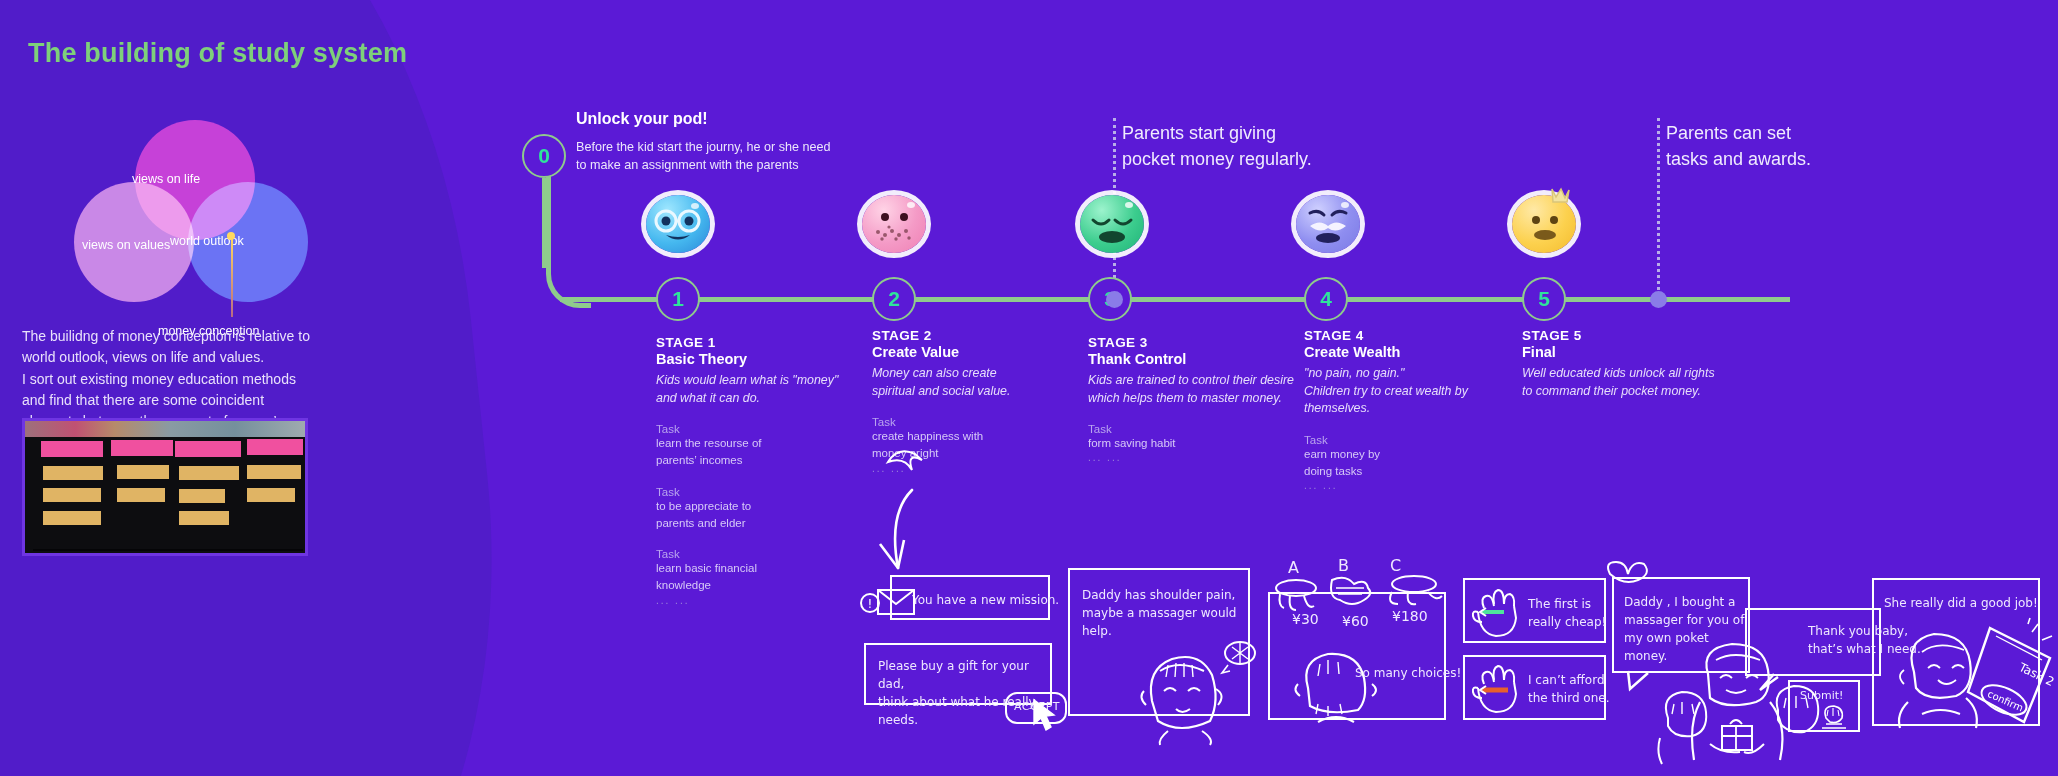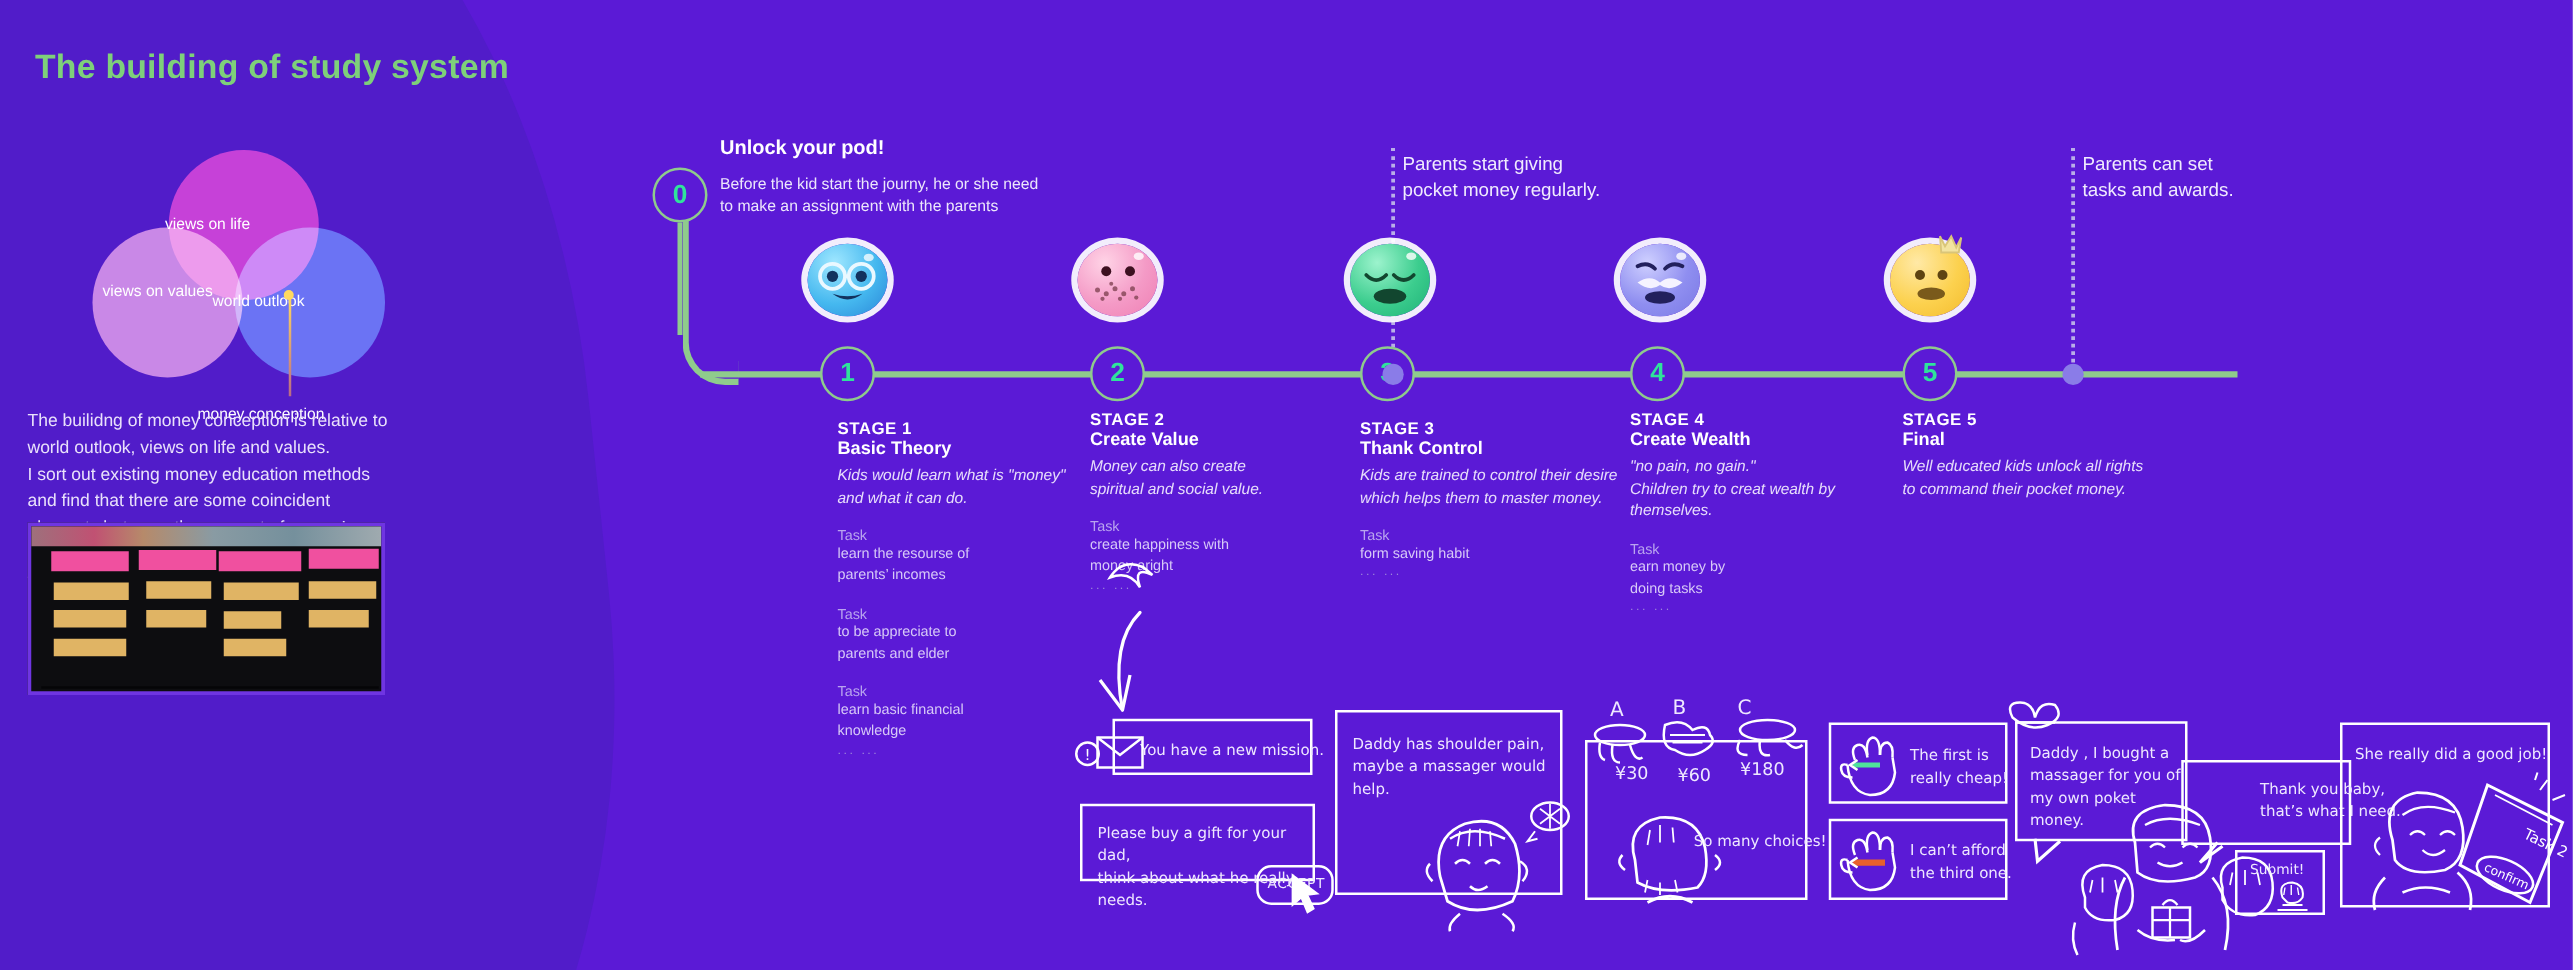--- a/index.html
+++ b/index.html
@@ -22,21 +22,21 @@
     position:absolute;left:28px;top:38px;
     font-size:27px;font-weight:bold;color:#7ed07a;letter-spacing:.2px;
   }
   .venn{position:absolute;left:70px;top:120px;width:260px;height:190px;}
   .venn .c{position:absolute;border-radius:50%;mix-blend-mode:screen;opacity:.88;}
   .venn .c1{left:65px;top:0;width:120px;height:120px;background:#c4304f;}
   .venn .c2{left:4px;top:62px;width:120px;height:120px;background:#c98aa0;}
   .venn .c3{left:118px;top:62px;width:120px;height:120px;background:#2b6fe8;}
   .venn .lab{position:absolute;color:#fff;font-size:12.5px;white-space:nowrap;}
   .venn .l1{left:62px;top:52px;}
-  .venn .l2{left:12px;top:106px;}
+  .venn .l2{left:12px;top:118px;}
   .venn .l3{left:100px;top:114px;}
   .venn-stem{position:absolute;left:161px;top:117px;width:2px;height:80px;
     background:linear-gradient(#ffd95e,#b86a86);}
   .venn-dot{position:absolute;left:157px;top:112px;width:8px;height:8px;border-radius:50%;background:#ffd95e;}
   .venn-cap{position:absolute;left:88px;top:204px;color:#fff;font-size:12.5px;white-space:nowrap;}
   .blurb{position:absolute;left:22px;top:326px;width:300px;color:#e9e1fb;
     font-size:14px;line-height:1.52;}
   .photo{position:absolute;left:22px;top:418px;width:286px;height:138px;
     background:#0d0d10;border:3px solid #6f35e2;box-sizing:border-box;overflow:hidden;}
   .photo .wall{position:absolute;left:0;top:0;right:0;height:16px;
@@ -61,21 +61,21 @@
   .stage{position:absolute;width:230px;}
   .s-kicker{font-size:13.5px;font-weight:bold;color:#fff;letter-spacing:.4px;}
   .s-title{font-size:14.5px;font-weight:bold;color:#fff;margin-top:1px;}
   .s-desc{font-size:12.4px;color:#e7ddfb;line-height:1.42;margin-top:5px;font-style:italic;}
   .task{margin-top:16px;}
   .task .t-h{font-size:11.5px;color:#b9a4ef;}
   .task .t-b{font-size:11.5px;color:#d7c9f7;line-height:1.5;}
   .task .t-d{font-size:10px;color:#9d86d9;letter-spacing:2px;}
   .marker{position:absolute;width:17px;height:17px;border-radius:50%;background:#8a7ce8;z-index:5;}
   .dashline{position:absolute;width:3px;border-left:3px dotted #b9aee8;}
-  .ann{position:absolute;font-size:15px;color:#f0ebfe;line-height:1.42;}
+  .ann{position:absolute;font-size:18px;color:#f0ebfe;line-height:1.42;}
   .sk-box{position:absolute;border:2.5px solid #fff;box-sizing:border-box;}
   .sk-t{position:absolute;font-family:"DejaVu Sans", sans-serif;font-size:12px;color:#efe8ff;line-height:1.5;}
   .sk-s{position:absolute;}
   svg{overflow:visible;}
 </style>
 </head>
 <body>
 
 <div class="stage-bg">
   <div class="blob"></div>
@@ -192,21 +192,21 @@
   <div class="avatar" style="left:1512px;top:195px;background:radial-gradient(circle at 34% 26%,#ffe9a6 0%,#fcd14e 55%,#f3bb2c 100%);">
     <svg width="64" height="58" viewBox="0 0 64 58" style="position:relative">
       <circle cx="24" cy="25" r="4" fill="#5e4412"></circle>
         <circle cx="42" cy="25" r="4" fill="#5e4412"></circle>
       <ellipse cx="33" cy="40" rx="11" ry="5" fill="#7a5a1b"></ellipse>
       <path d="M40 -6 L44 2 L49 -6 L53 3 L57 -5 L55 7 L41 7 Z" fill="#f2e3a0" stroke="#d9c579" stroke-width="1.5"></path>
     </svg>
   </div>
 
   <div class="node" style="left:656px;top:277px;">1</div>
-  <div class="stage" style="left:656px;top:335px;margin-left:14px;">
+  <div class="stage" style="left:656px;top:335px;">
     <div class="s-kicker">STAGE 1</div>
     <div class="s-title">Basic Theory</div>
     <div class="s-desc" style="white-space:pre-line">Kids would learn what is "money"
 and what it can do.</div>
     <div class="task">
       <div class="t-h">Task</div>
       <div class="t-b" style="white-space:pre-line">learn the resourse of
 parents’  incomes</div>
     </div>
     <div class="task">

